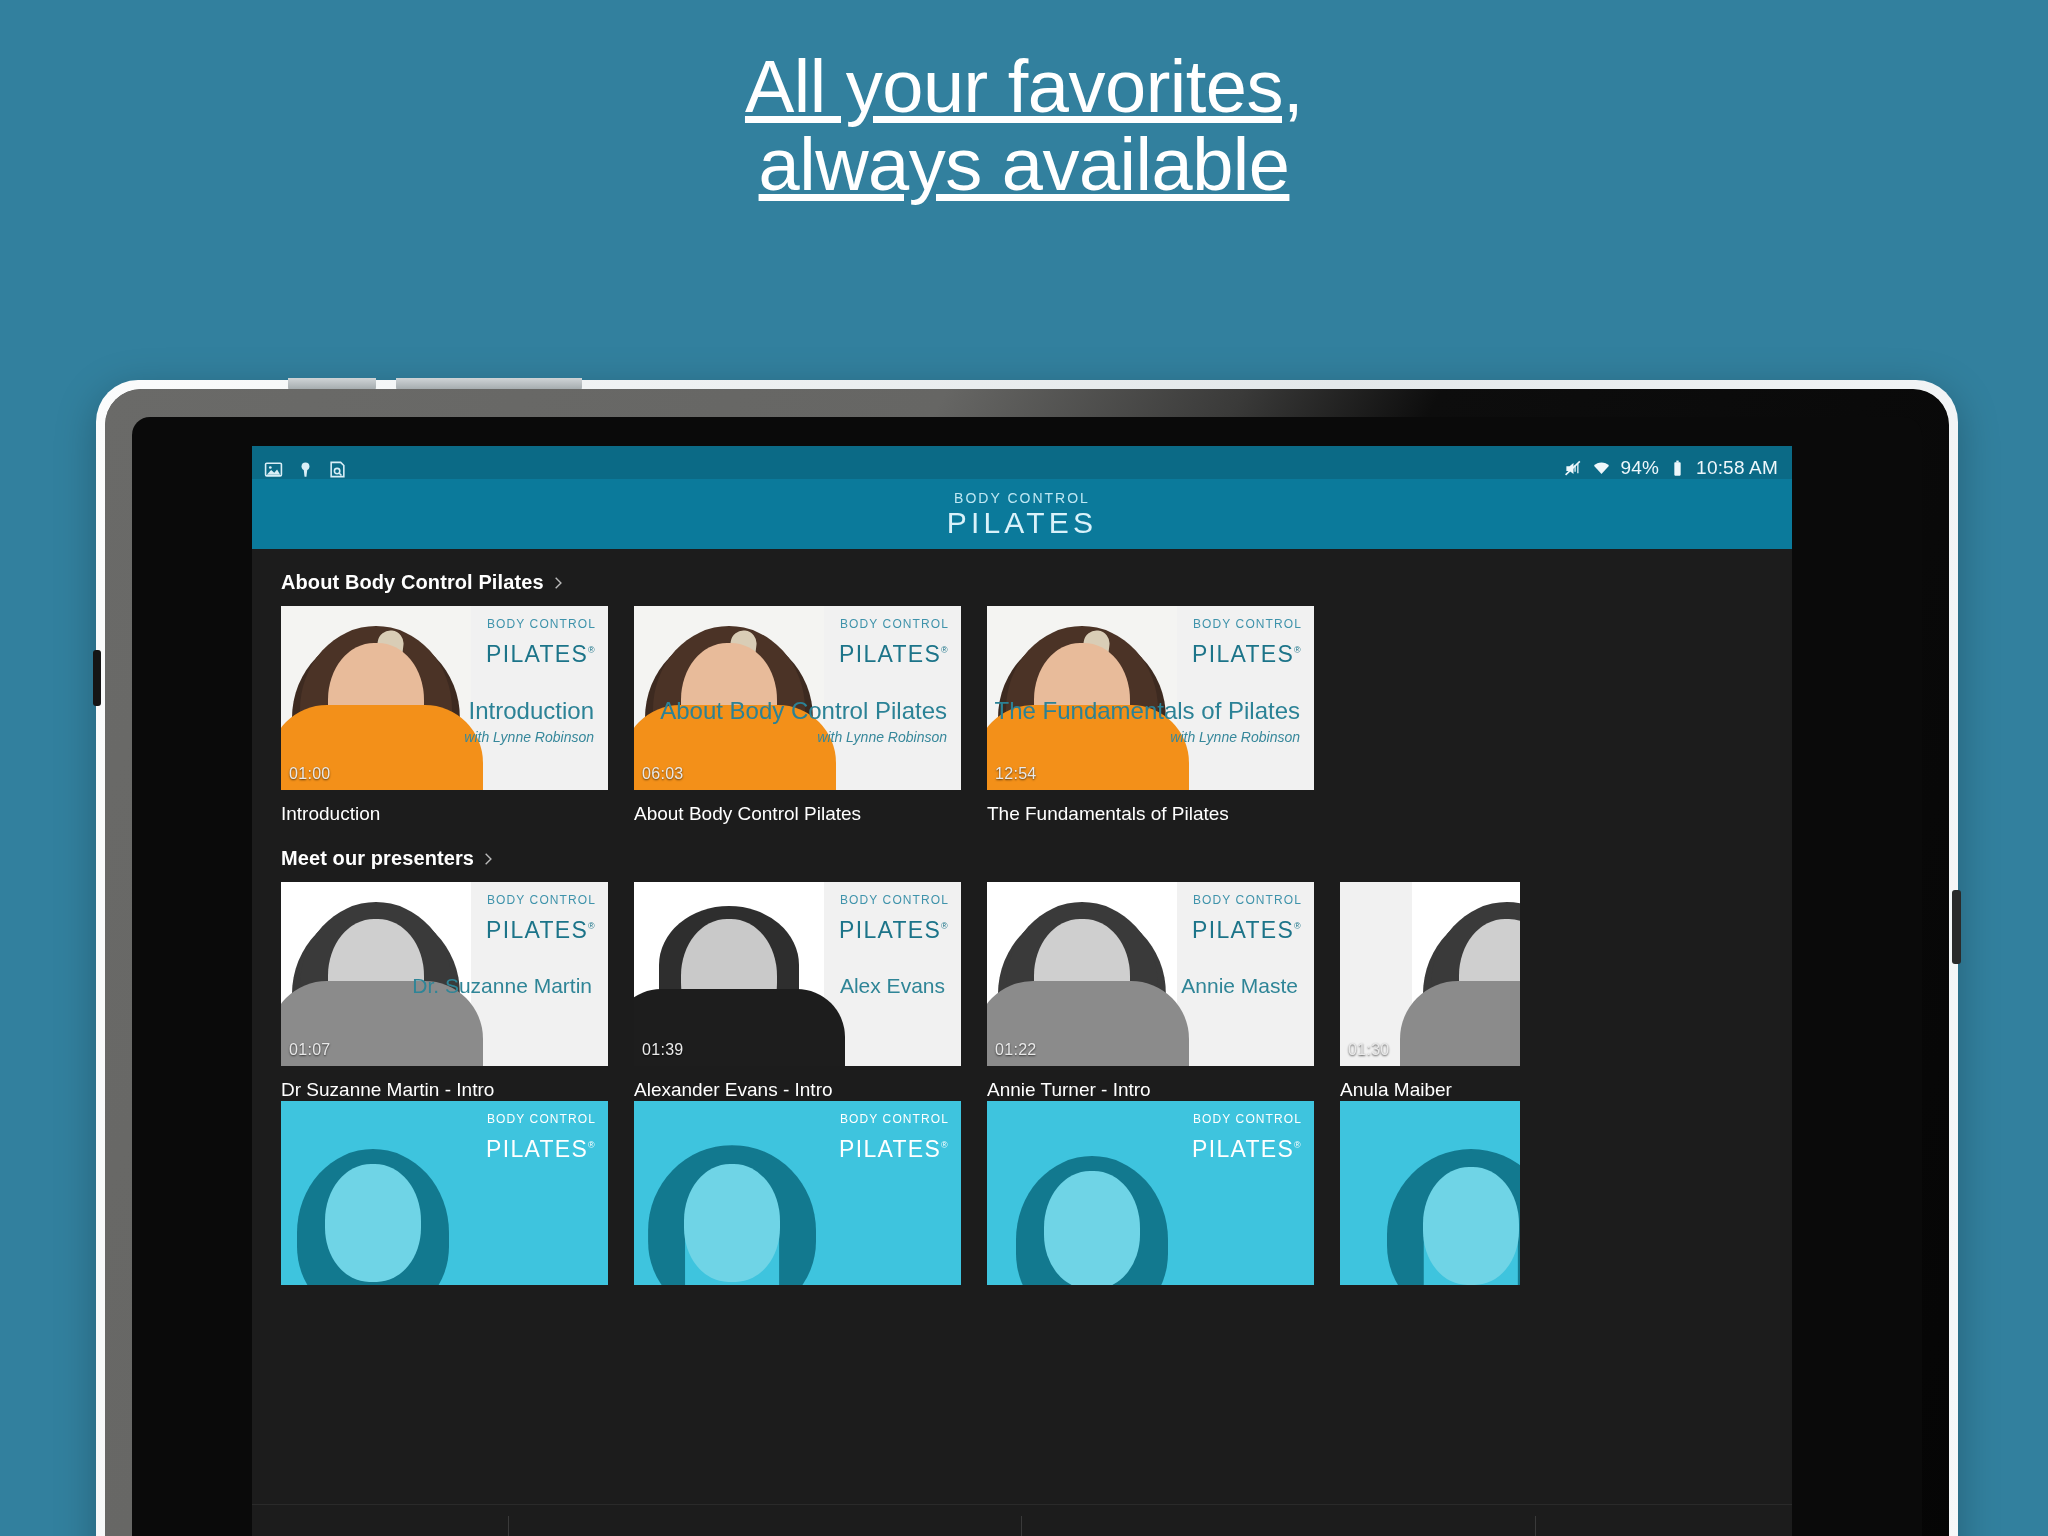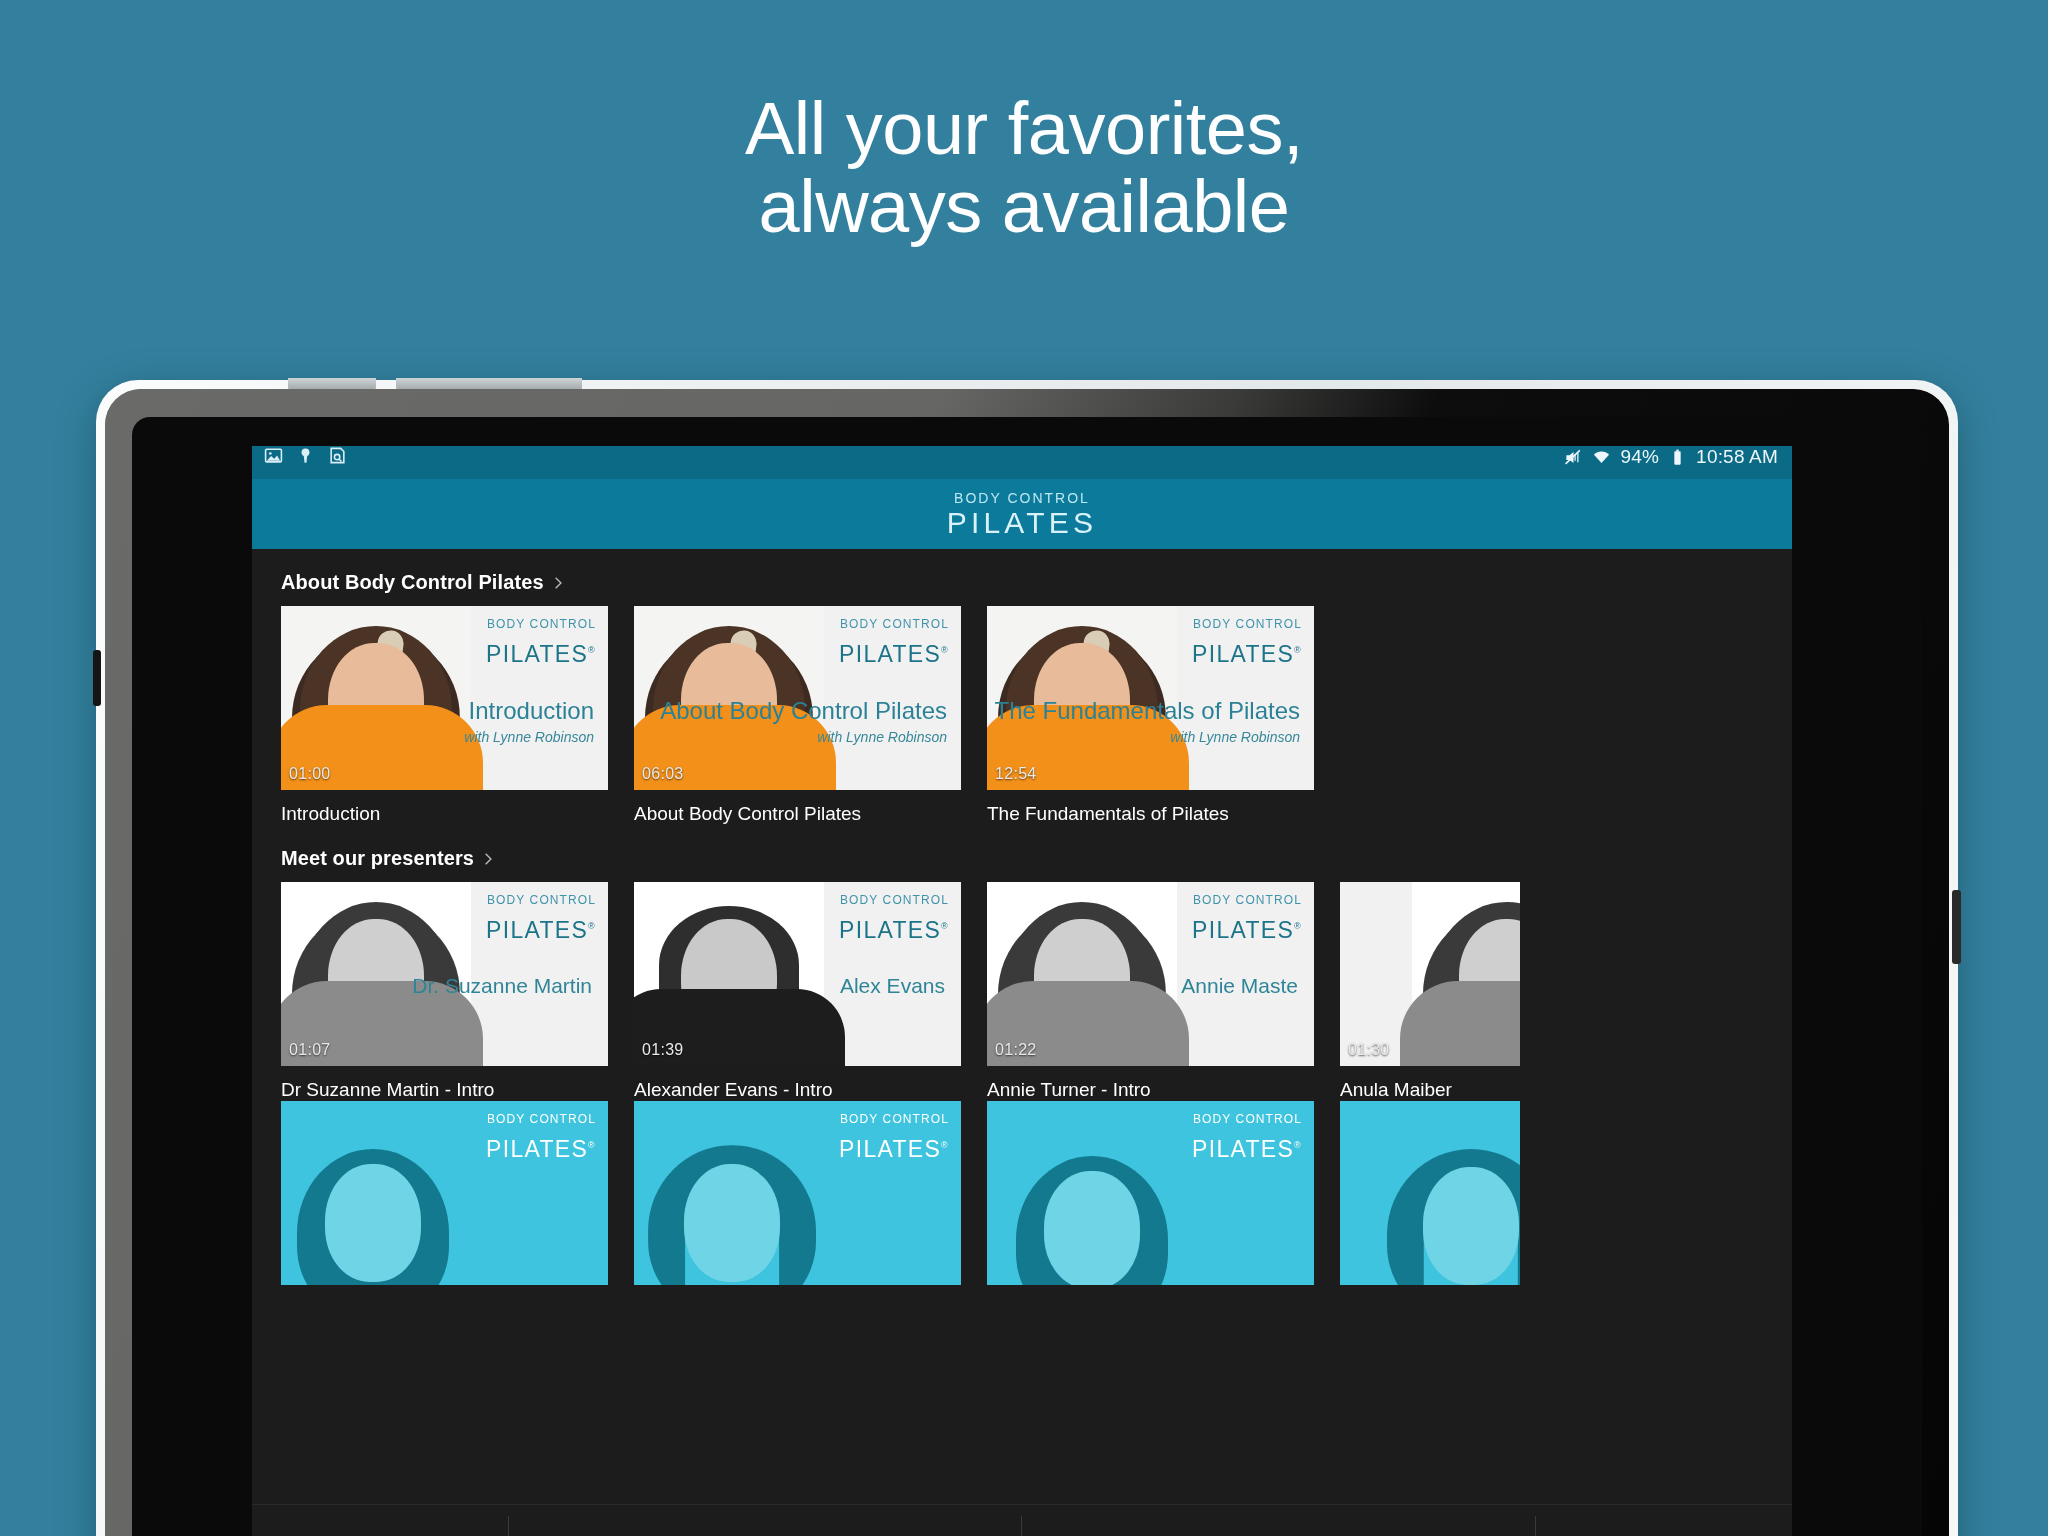--- a/index.html
+++ b/index.html
@@ -7,24 +7,25 @@
   body {
     background:#32809e;
     font-family:"Liberation Sans", sans-serif;
     position:relative;
   }
 
   
   .promo {
     position:absolute; top:0; left:0; width:2048px; height:300px;
     display:flex; flex-direction:column; align-items:center; justify-content:flex-start;
-    padding-top:90px;
+    padding-top:48px;
     color:#ffffff;
     text-align:center;
     z-index:5;
+    text-decoration:underline;
   }
   .promo-line {
     font-size:74px;
     line-height:1.06;
     font-weight:400;
     letter-spacing:-0.5px;
     white-space:nowrap;
   }
 
   
@@ -97,21 +98,21 @@
     left:252px; top:446px;
     width:1540px; height:1090px;
     background:#1b1b1b;
     overflow:hidden;
     z-index:3;
   }
 
   
   .statusbar {
     height:33px; background:#0b6a86;
-    display:flex; align-items:flex-start; justify-content:space-between;
+    display:flex; align-items:flex-end; justify-content:space-between;
     padding:0 14px 0 12px;
     color:#d9eef6;
   }
   .sb-left { display:flex; align-items:center; gap:13px; }
   .sb-right { display:flex; align-items:center; gap:9px; font-size:19px; color:#eef7fb; }
   .sb-ico { width:19px; height:19px; display:block; }
   .batt-pct { font-size:19px; letter-spacing:0.2px; }
   .clock { font-size:19px; letter-spacing:0.2px; }
 
   

